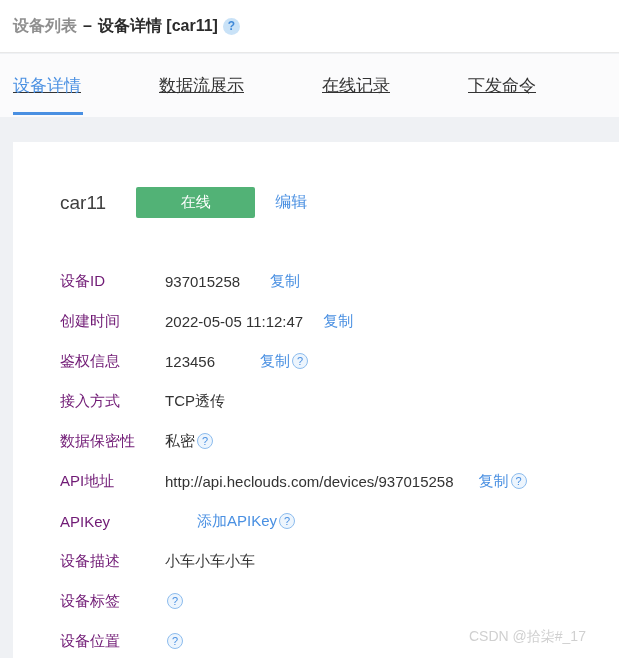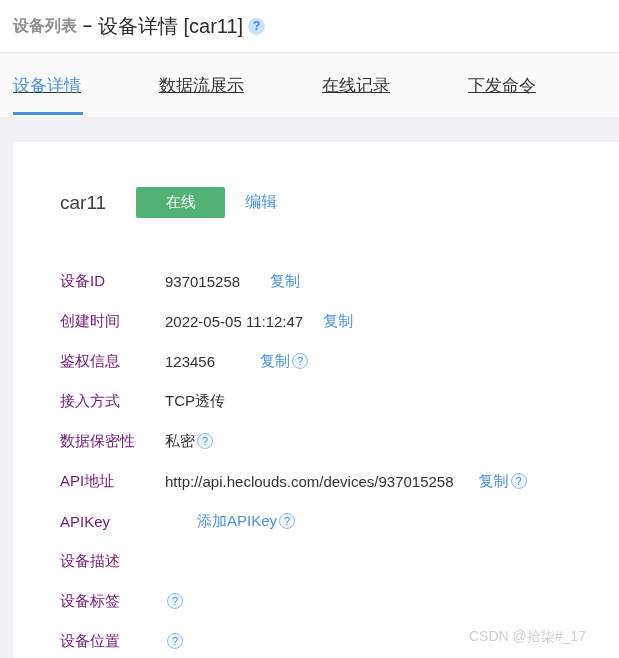--- a/index.html
+++ b/index.html
@@ -12,21 +12,21 @@
   }
 
   
   .topbar {
     position:absolute; top:0; left:0; width:619px; height:53px;
     background:#ffffff; border-bottom:1px solid #e8e8e8;
     display:flex; align-items:center; padding-left:13px;
   }
   .crumb-parent { color:#8f8f8f; font-weight:bold; font-size:16px; }
   .crumb-sep    { color:#2b2b2b; font-weight:bold; font-size:16px; margin-left:6px; }
-  .crumb-current{ color:#2b2b2b; font-weight:normal; font-size:20px; margin-left:6px; }
+  .crumb-current{ color:#2b2b2b; font-weight:bold; font-size:16px; margin-left:6px; }
   .help-top {
     width:17px; height:17px; border-radius:50%;
     background:#c9e2f7; color:#4089d8;
     font-size:12px; font-weight:bold;
     display:inline-flex; align-items:center; justify-content:center;
     margin-left:5px; cursor:pointer;
   }
 
   
   .tabbar {
@@ -45,21 +45,21 @@
   }
 
   
   .card {
     position:absolute; left:13px; top:142px; width:620px; height:540px;
     background:#ffffff;
   }
   .card-title-row { display:flex; align-items:center; padding:45px 0 0 47px; }
   .device-name { font-size:19px; color:#404040; }
   .status-badge {
-    margin-left:30px; width:89px; height:31px;
+    margin-left:30px; width:119px; height:31px;
     background:#52b276; color:#ffffff; font-size:15px;
     display:flex; align-items:center; justify-content:center;
     border-radius:2px; cursor:default;
   }
   .edit-link { margin-left:20px; font-size:16px; color:#4a90e2; cursor:pointer; text-decoration:none; }
 
   .rows { margin-top:43px; }
   .row { height:40px; display:flex; align-items:center; padding-left:47px; font-size:15px; }
   .row-label { width:105px; color:#701a75; flex-shrink:0; }
   .row-value { color:#333; white-space:nowrap; }
@@ -147,20 +147,21 @@
     </div>
 
     <div class="row">
       <span class="row-label">APIKey</span>
       <span class="link-blue m32">添加APIKey</span>
       <span class="help-icon">?</span>
     </div>
 
     <div class="row">
       <span class="row-label">设备描述</span>
+      <span class="row-value">小车小车小车</span>
     </div>
 
     <div class="row">
       <span class="row-label">设备标签</span>
       <span class="help-icon m13">?</span>
     </div>
 
     <div class="row">
       <span class="row-label">设备位置</span>
       <span class="help-icon m13">?</span>

